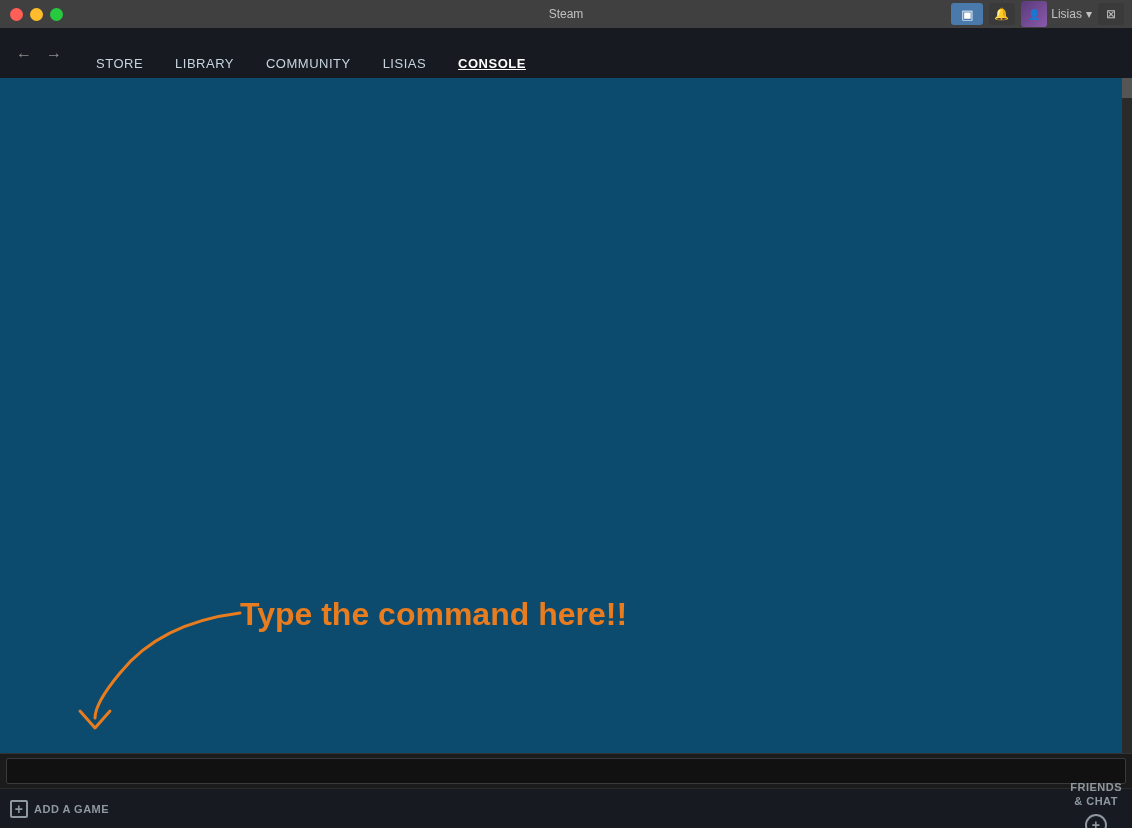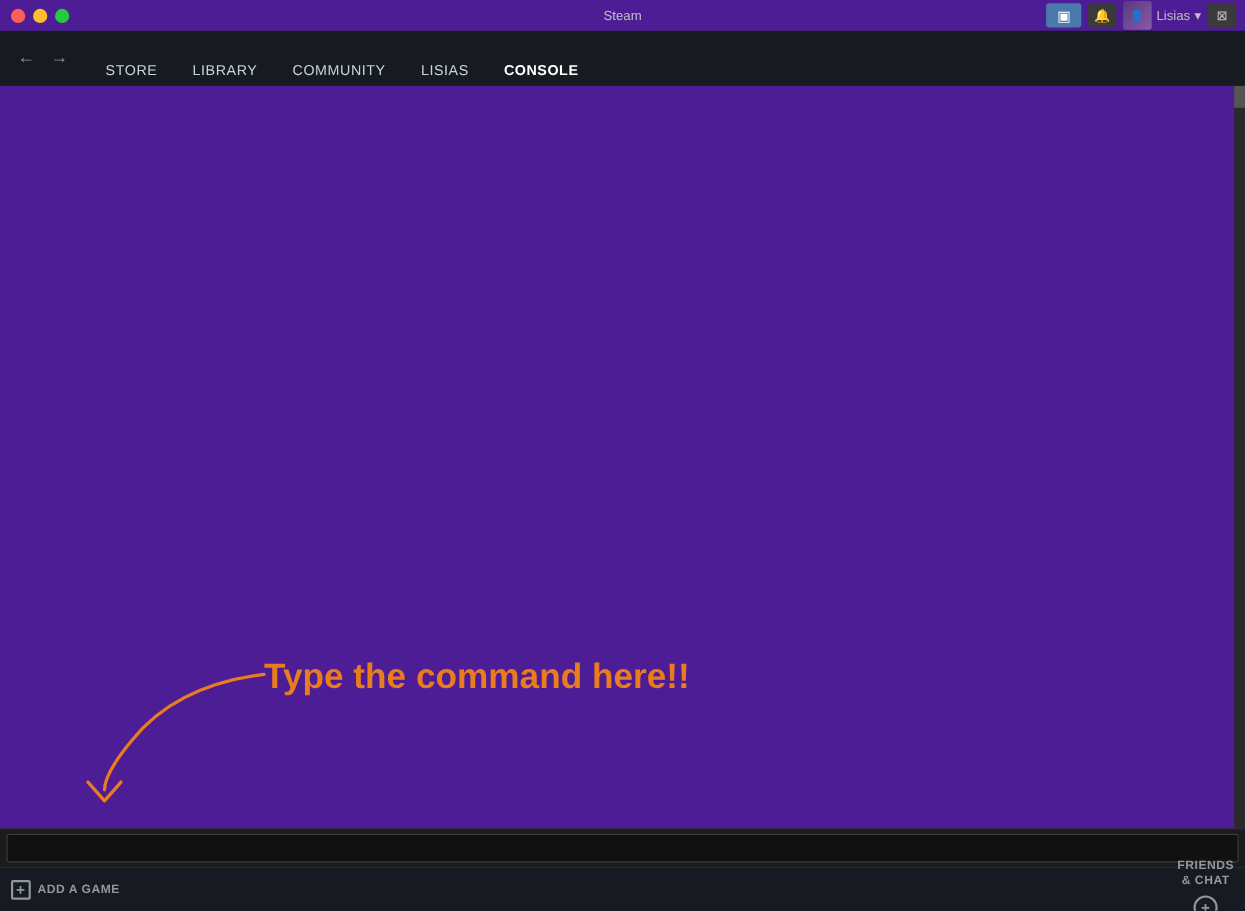--- a/index.html
+++ b/index.html
@@ -10,21 +10,21 @@
       background: #1b1b1b;
       font-family: -apple-system, 'Arial', sans-serif;
       overflow: hidden;
       position: relative;
     }
 
     
     .title-bar {
       width: 100%;
       height: 28px;
-      background: #4c1d95;
+      background: #404040;
       display: flex;
       align-items: center;
       justify-content: center;
       position: relative;
     }
 
     .window-controls {
       position: absolute;
       left: 10px;
       display: flex;
@@ -147,27 +147,28 @@
       letter-spacing: 0.5px;
       border: none;
       background: none;
       text-decoration: none;
       margin-top: 20px;
     }
 
     .nav-item.active {
       color: #ffffff;
       font-weight: 700;
+      text-decoration: underline;
     }
 
     
     .console-area {
       width: 100%;
       height: calc(828px - 28px - 50px - 35px - 40px);
-      background: #4c1d95;
+      background: #0c4a6e;
       position: relative;
       overflow: hidden;
     }
 
     
     .scrollbar {
       position: absolute;
       right: 0;
       top: 0;
       width: 10px;

